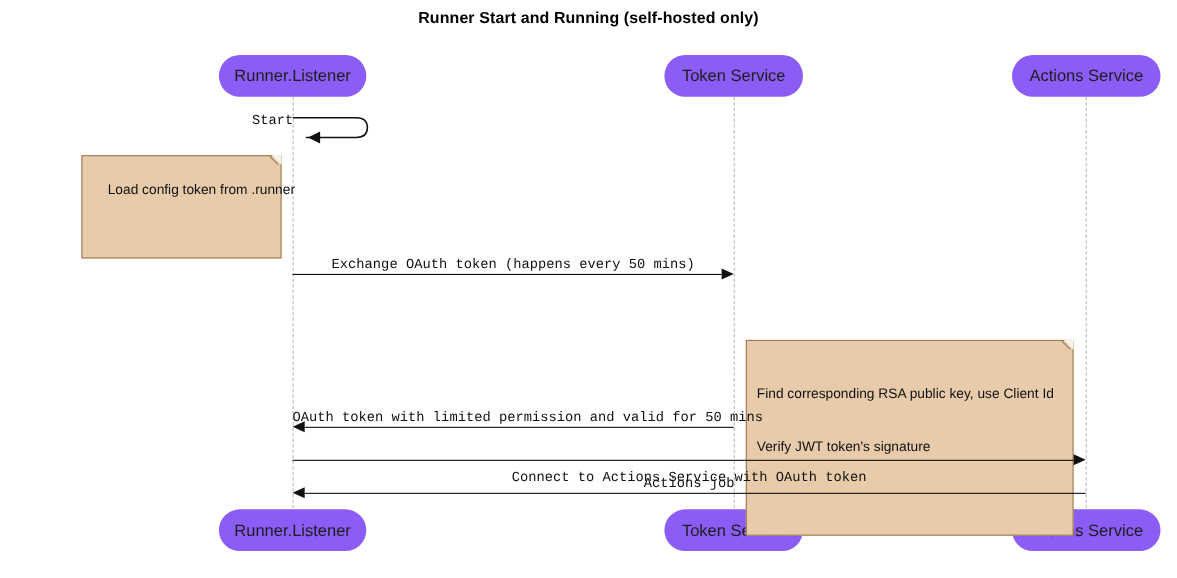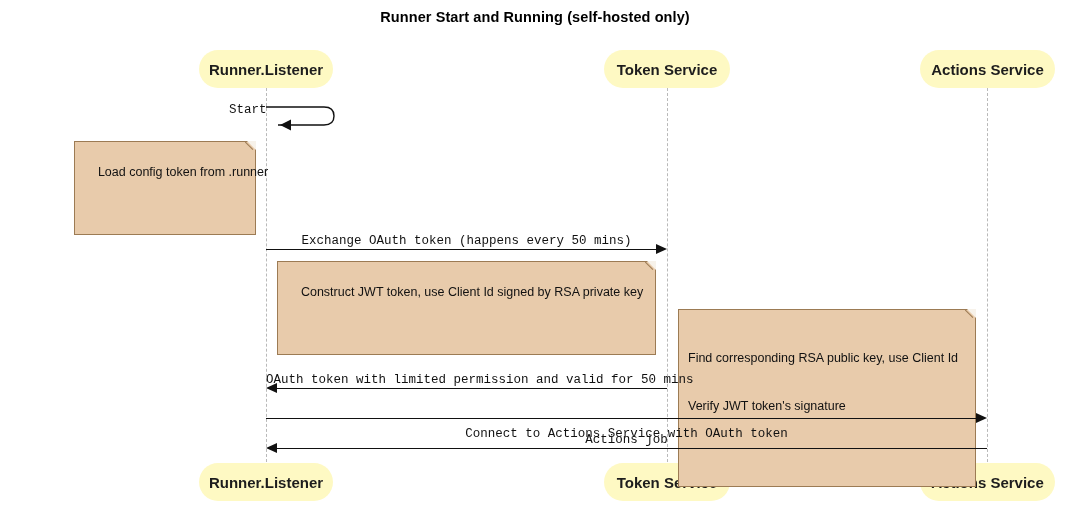--- a/index.html
+++ b/index.html
@@ -36,26 +36,25 @@
   .lifeline {
     position: absolute;
     width: 0;
     border-left: 1px dashed #b9b9b9;
   }
   
   .participant {
     position: absolute;
     height: 38px;
     border-radius: 19px;
-    background: #fef9c3;
+    background: #8b5cf6;
     display: flex;
     align-items: center;
     justify-content: center;
     box-sizing: border-box;
-    font-weight: bold;
   }
   .participant .plabel {
     font-size: 15px;
     color: #1d1d1d;
     white-space: nowrap;
     line-height: 1;
   }
   
   .note {
     position: absolute;
@@ -179,25 +178,20 @@
     <span>Load config token from .runner</span>
     <span class="fold"></span>
     <span class="fold-edge"></span>
   </div>
 
 
   <div class="msg-label center" style="left:266px; top:234px; width:401px;">Exchange OAuth token (happens every 50 mins)</div>
   <div class="msg-line" style="left:266px; top:249px; width:390px;"></div>
   <div class="arrowhead right" style="left:656px; top:244px;"></div>
 
-  <div class="note" style="left:277px; top:261px; width:379px;">
-    <span>Construct JWT token, use Client Id signed by RSA private key</span>
-    <span class="fold"></span>
-    <span class="fold-edge"></span>
-  </div>
 
   <div class="note" style="left:678px; top:309px; width:298px; padding-top:8px; padding-bottom:8px;">
     <div>Find corresponding RSA public key, use Client Id</div>
     <div>Verify JWT token's signature</div>
     <span class="fold"></span>
     <span class="fold-edge"></span>
   </div>
 
   <div class="msg-label center" style="left:266px; top:373px; width:401px;">OAuth token with limited permission and valid for 50 mins</div>
   <div class="msg-line" style="left:277px; top:388px; width:390px;"></div>

